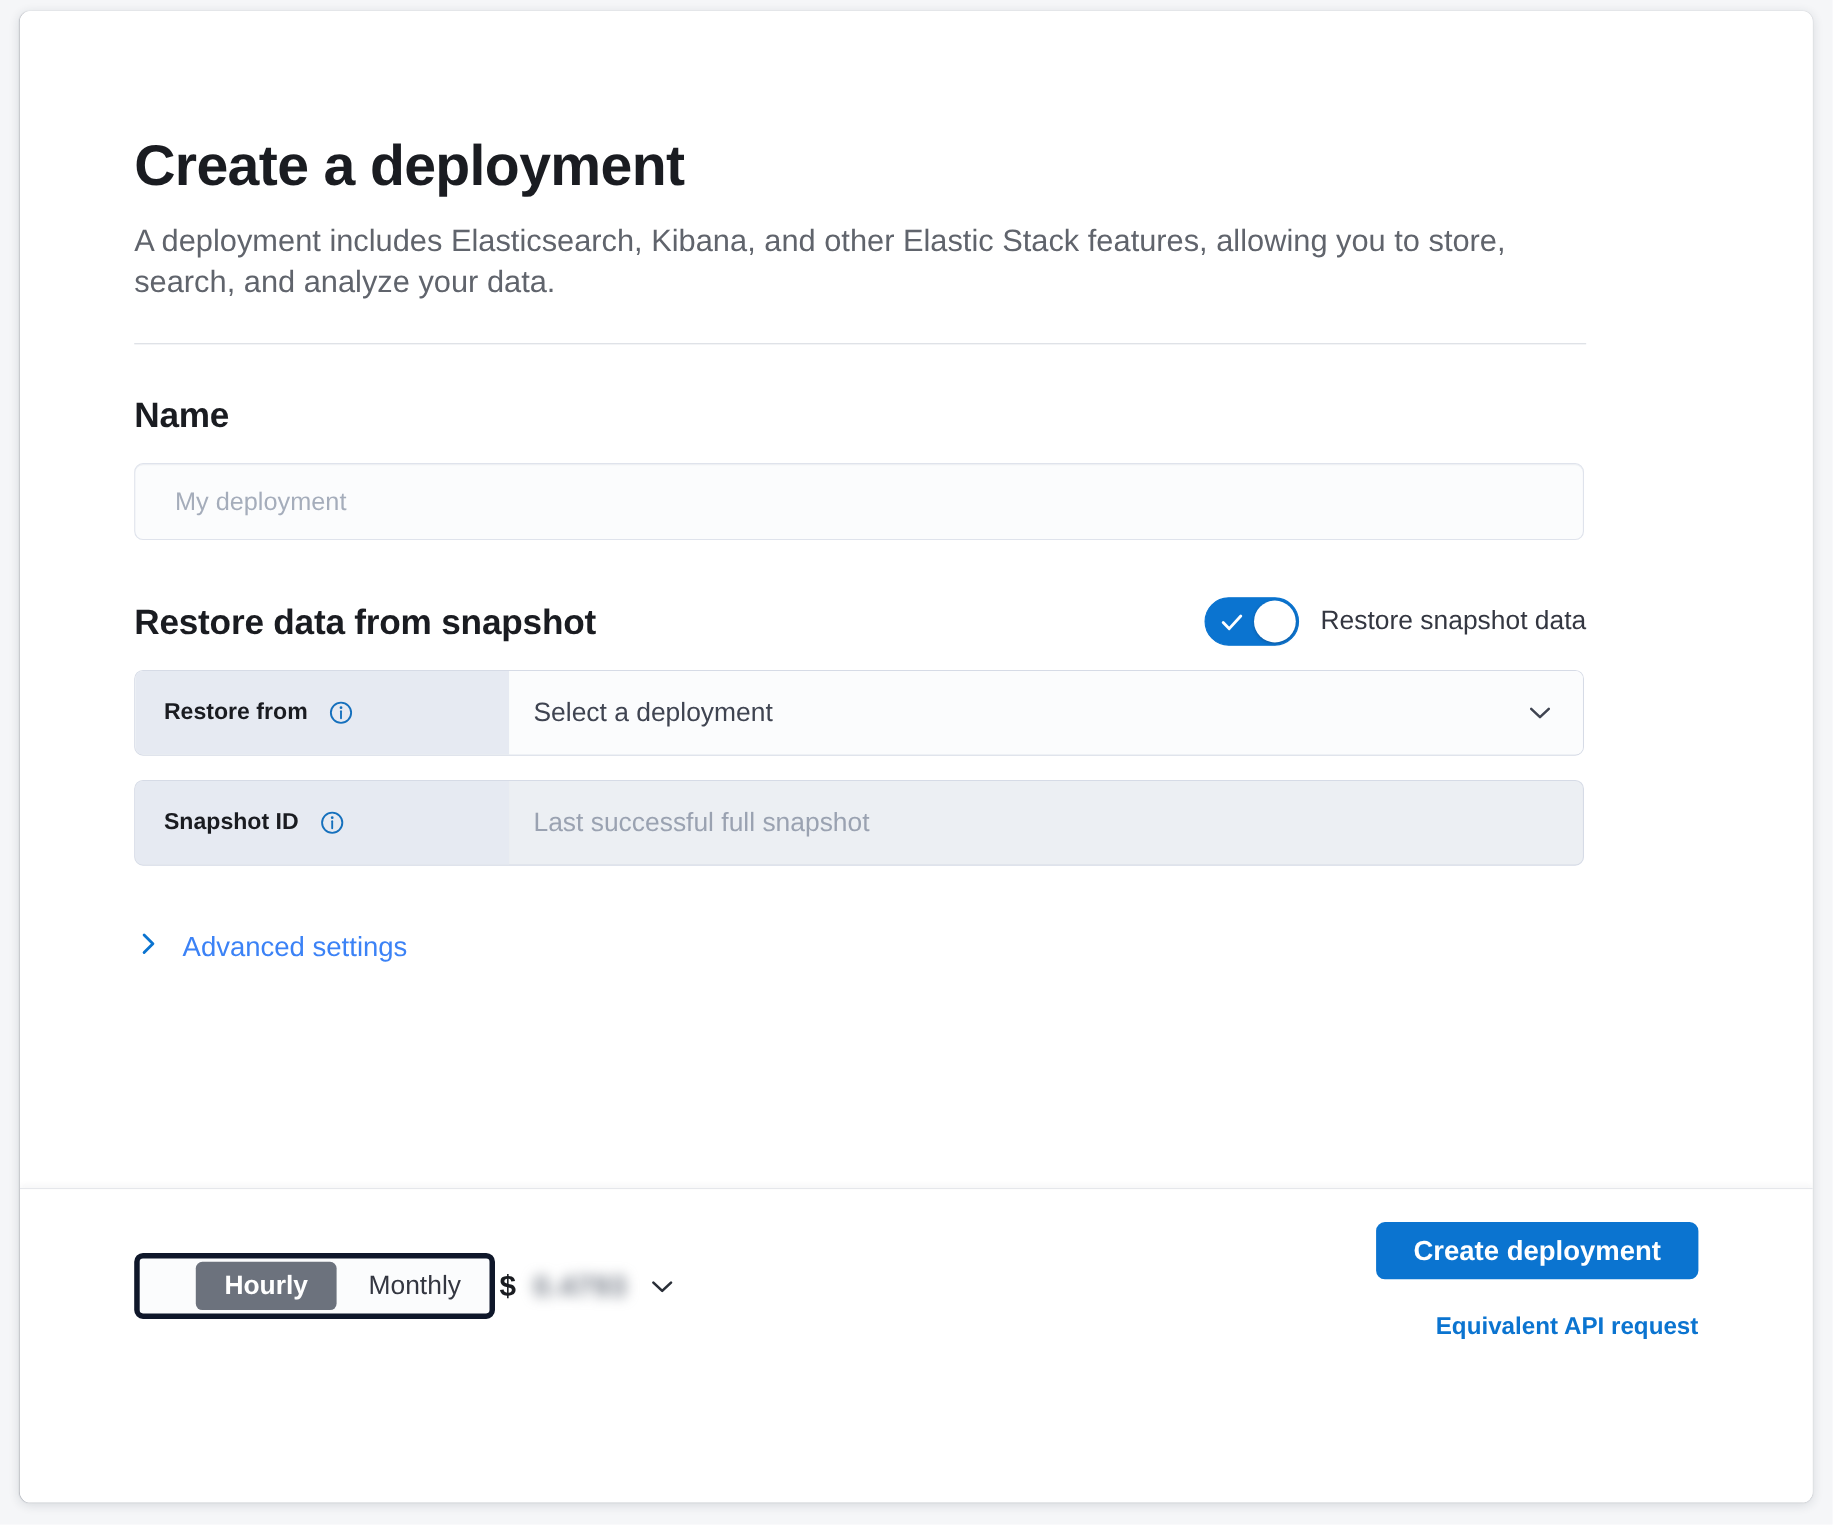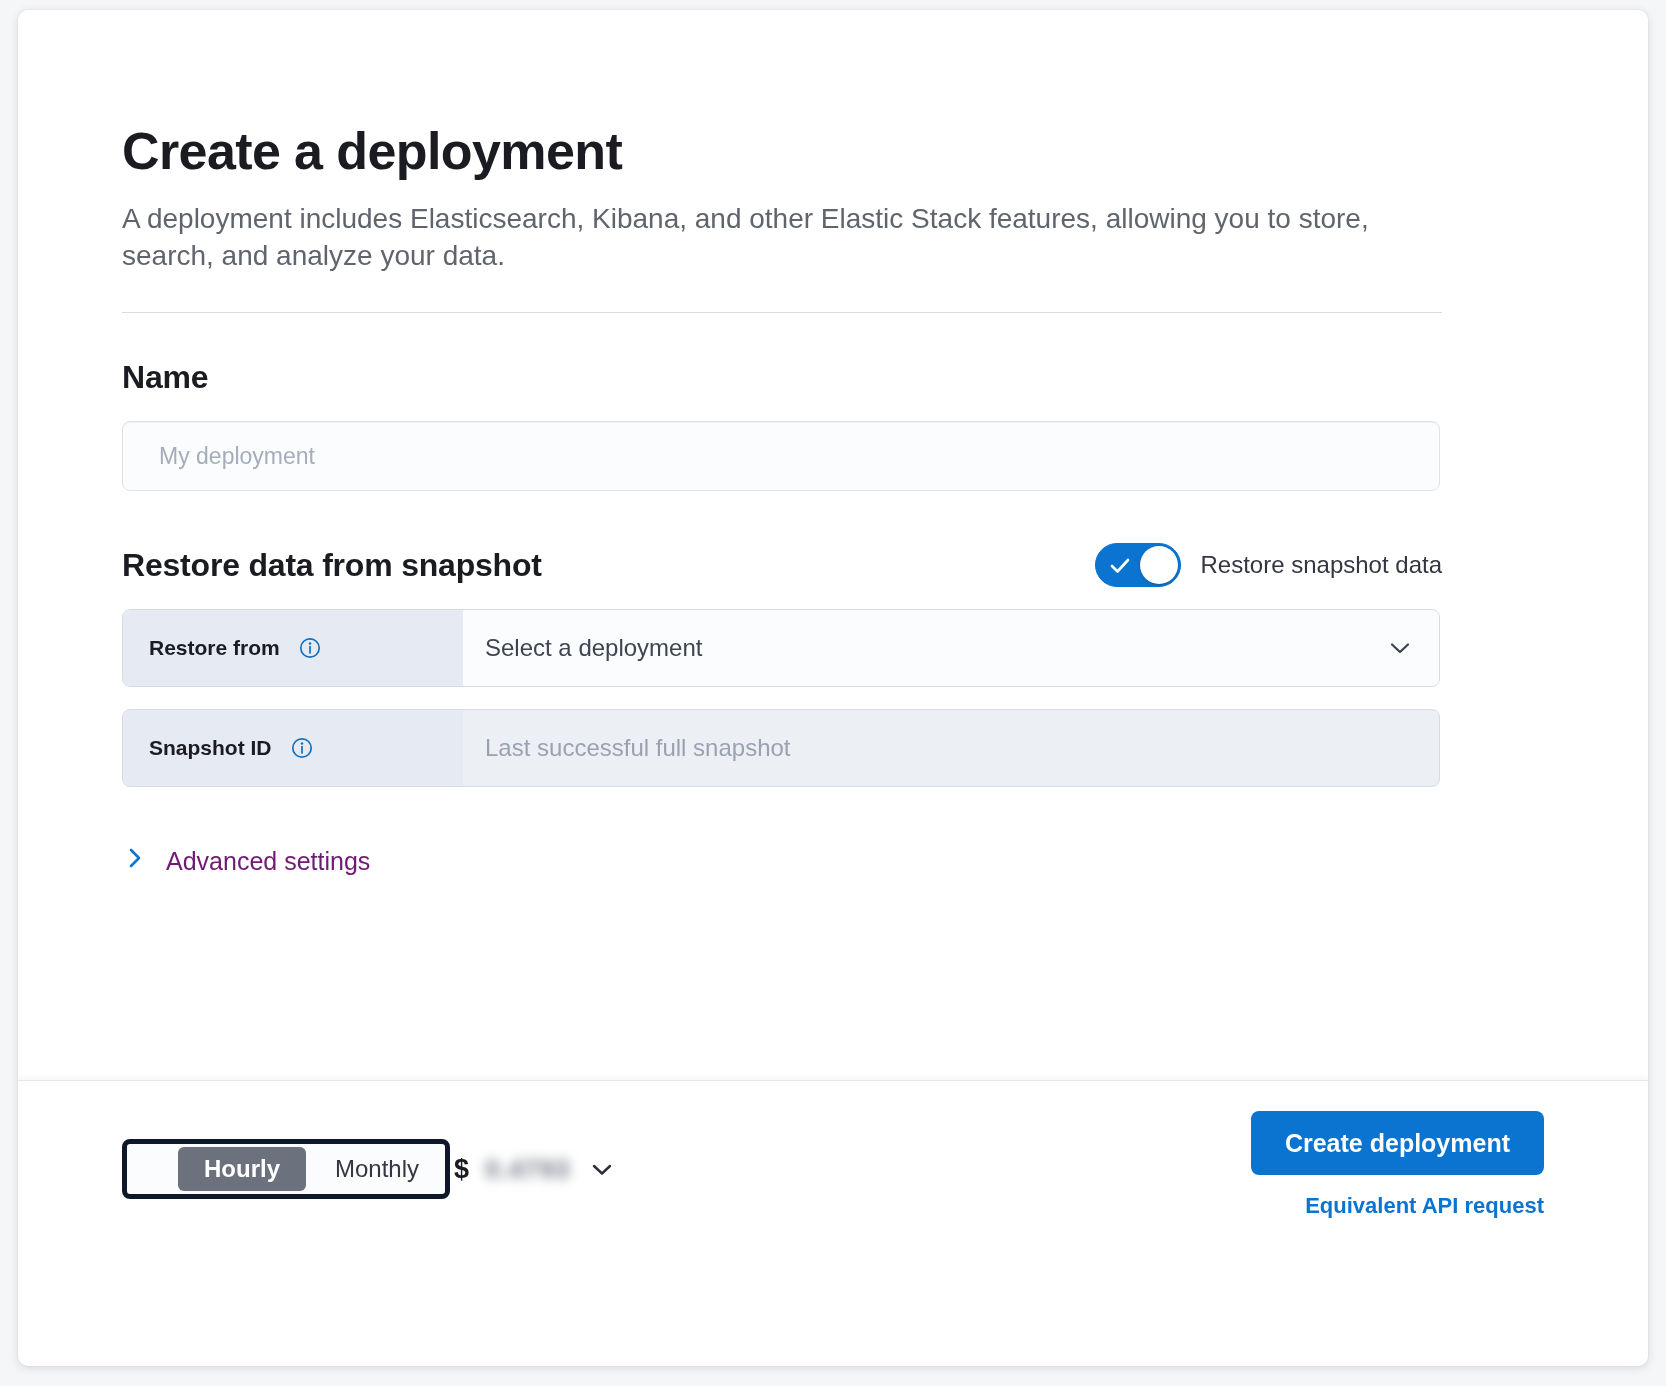--- a/index.html
+++ b/index.html
@@ -182,21 +182,21 @@
   .info-icon { display: inline-flex; flex: none; }
 
   .chev { flex: none; display: inline-flex; }
 
   
   .advanced {
     margin-top: 58px;
     display: inline-flex;
     align-items: center;
     gap: 18px;
-    color: #701a75;
+    color: #3b82f6;
     font-size: 25px;
     cursor: pointer;
   }
 
   
   .footer {
     position: absolute;
     left: 0; right: 0;
     top: 1070px;
     bottom: 0;
@@ -271,21 +271,21 @@
     right: 0;
     top: 30px;
     background: #0b74d0;
     color: #ffffff;
     border: none;
     border-radius: 8px;
     font-size: 25px;
     font-weight: 700;
     font-family: "Liberation Sans", sans-serif;
     padding: 0 34px;
-    height: 64px;
+    height: 52px;
     cursor: pointer;
   }
   .api-link {
     position: absolute;
     right: 0;
     top: 112px;
     color: #0b74d0;
     font-size: 22px;
     font-weight: 700;
     cursor: pointer;

